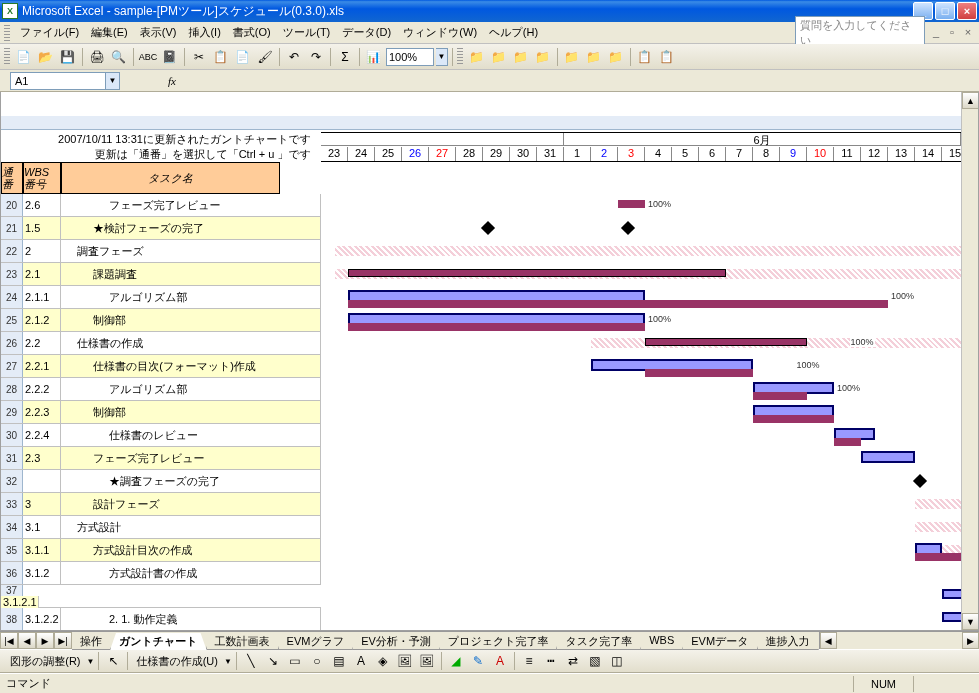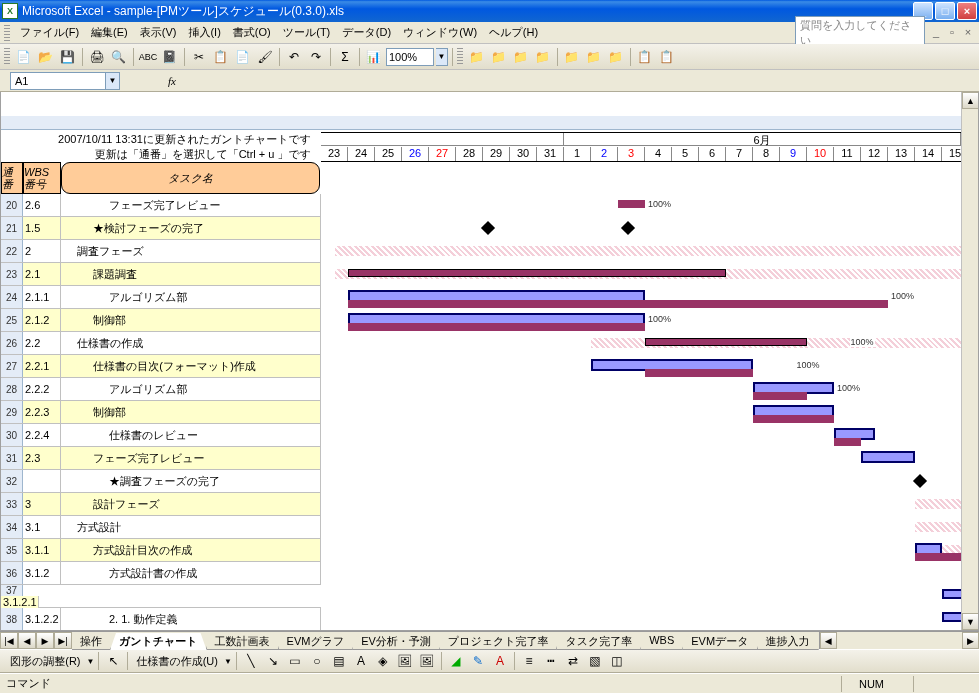--- a/index.html
+++ b/index.html
@@ -43,21 +43,21 @@
 .vscroll { width: 17px; background: #ece9d8; border-left: 1px solid #c0c0c0; position: relative; }
 .vscroll .arrow,.hscroll .arrow { width: 17px; height: 17px; background: linear-gradient(#fff,#dcd8c8); border: 1px solid #b0ac98; display: flex; align-items: center; justify-content: center; font-size: 9px; position: absolute; }
 .vscroll .up { top: 0; }
 .vscroll .down { bottom: 0; }
 .info-text { position: absolute; right: 10px; font-size: 11px; color: #000; text-align: right; width: 260px; }
 .info-text.l1 { top: 40px; }
 .info-text.l2 { top: 55px; }
 .hdr-cell { position: absolute; border: 1px solid #000; background: #ffcc99; display: flex; align-items: center; justify-content: center; font-size: 11px; font-style: italic; }
 .hdr-tsu { left: 0; top: 70px; width: 22px; height: 32px; flex-direction: column; line-height: 1.1; }
 .hdr-wbs { left: 22px; top: 70px; width: 38px; height: 32px; flex-direction: column; line-height: 1.1; }
-.hdr-task { left: 60px; top: 70px; width: 259px; height: 32px; border-radius: 9px; }
+.hdr-task { left: 60px; top: 70px; width: 219px; height: 32px; }
 
 
 .row { position: absolute; left: 0; width: 320px; height: 23px; display: flex; border-bottom: 1px solid #c0c0c0; }
 .row .rn { width: 22px; background: #e4ecf7; border-right: 1px solid #9eb6ce; display: flex; align-items: center; justify-content: center; color: #333; font-size: 10px; }
 .row .wbs { width: 38px; border-right: 1px solid #c0c0c0; padding: 0 2px; display: flex; align-items: center; font-size: 11px; }
 .row .task { flex: 1; border-right: 1px solid #c0c0c0; padding: 0 4px; display: flex; align-items: center; font-size: 11px; white-space: nowrap; overflow: hidden; }
 .row.lv0 .wbs,.row.lv0 .task { background: #fff; }
 .row.lv1 .wbs,.row.lv1 .task { background: #ffffcc; }
 .row.lv2 .wbs,.row.lv2 .task { background: #fff; }
 .month-row { position: absolute; top: 40px; left: 0; right: 0; height: 14px; border-top: 1px solid #000; border-bottom: 1px solid #888; display: flex; }
@@ -86,21 +86,21 @@
 .tab.inactive { background: #ece9d8; }
 .hscroll { flex: 1; background: #ece9d8; position: relative; border-left: 1px solid #999; min-width: 60px; }
 .hscroll .left { left: 0; top: 0; }
 .hscroll .right { right: 0; top: 0; }
 
 
 .drawbar { height: 24px; background: linear-gradient(#f4f2ea,#e2decc); display: flex; align-items: center; padding: 0 4px; gap: 2px; border-top: 1px solid #fff; border-bottom: 1px solid #b0ac98; }
 .drawbar .lbl { padding: 0 4px; font-size: 11px; }
 
 
-.statusbar { height: 20px; background: #ece9d8; display: flex; align-items: center; padding: 0 6px; border-top: 1px solid #fff; gap: 12px; }
+.statusbar { height: 20px; background: #ece9d8; display: flex; align-items: center; padding: 0 6px; border-top: 1px solid #fff; }
 .statusbar .sl { flex: 1; font-size: 11px; }
 .statusbar .sbox { width: 60px; border-left: 1px solid #b0ac98; text-align: center; font-size: 11px; height: 16px; line-height: 16px; }
 
 .colhdr-strip { position: absolute; left: 0; top: 24px; right: 0; height: 14px; background: #e4ecf7; border-bottom: 1px solid #9eb6ce; }
 </style>
 </head>
 <body>
 
 <div class="titlebar">
   <span class="icon">X</span>

